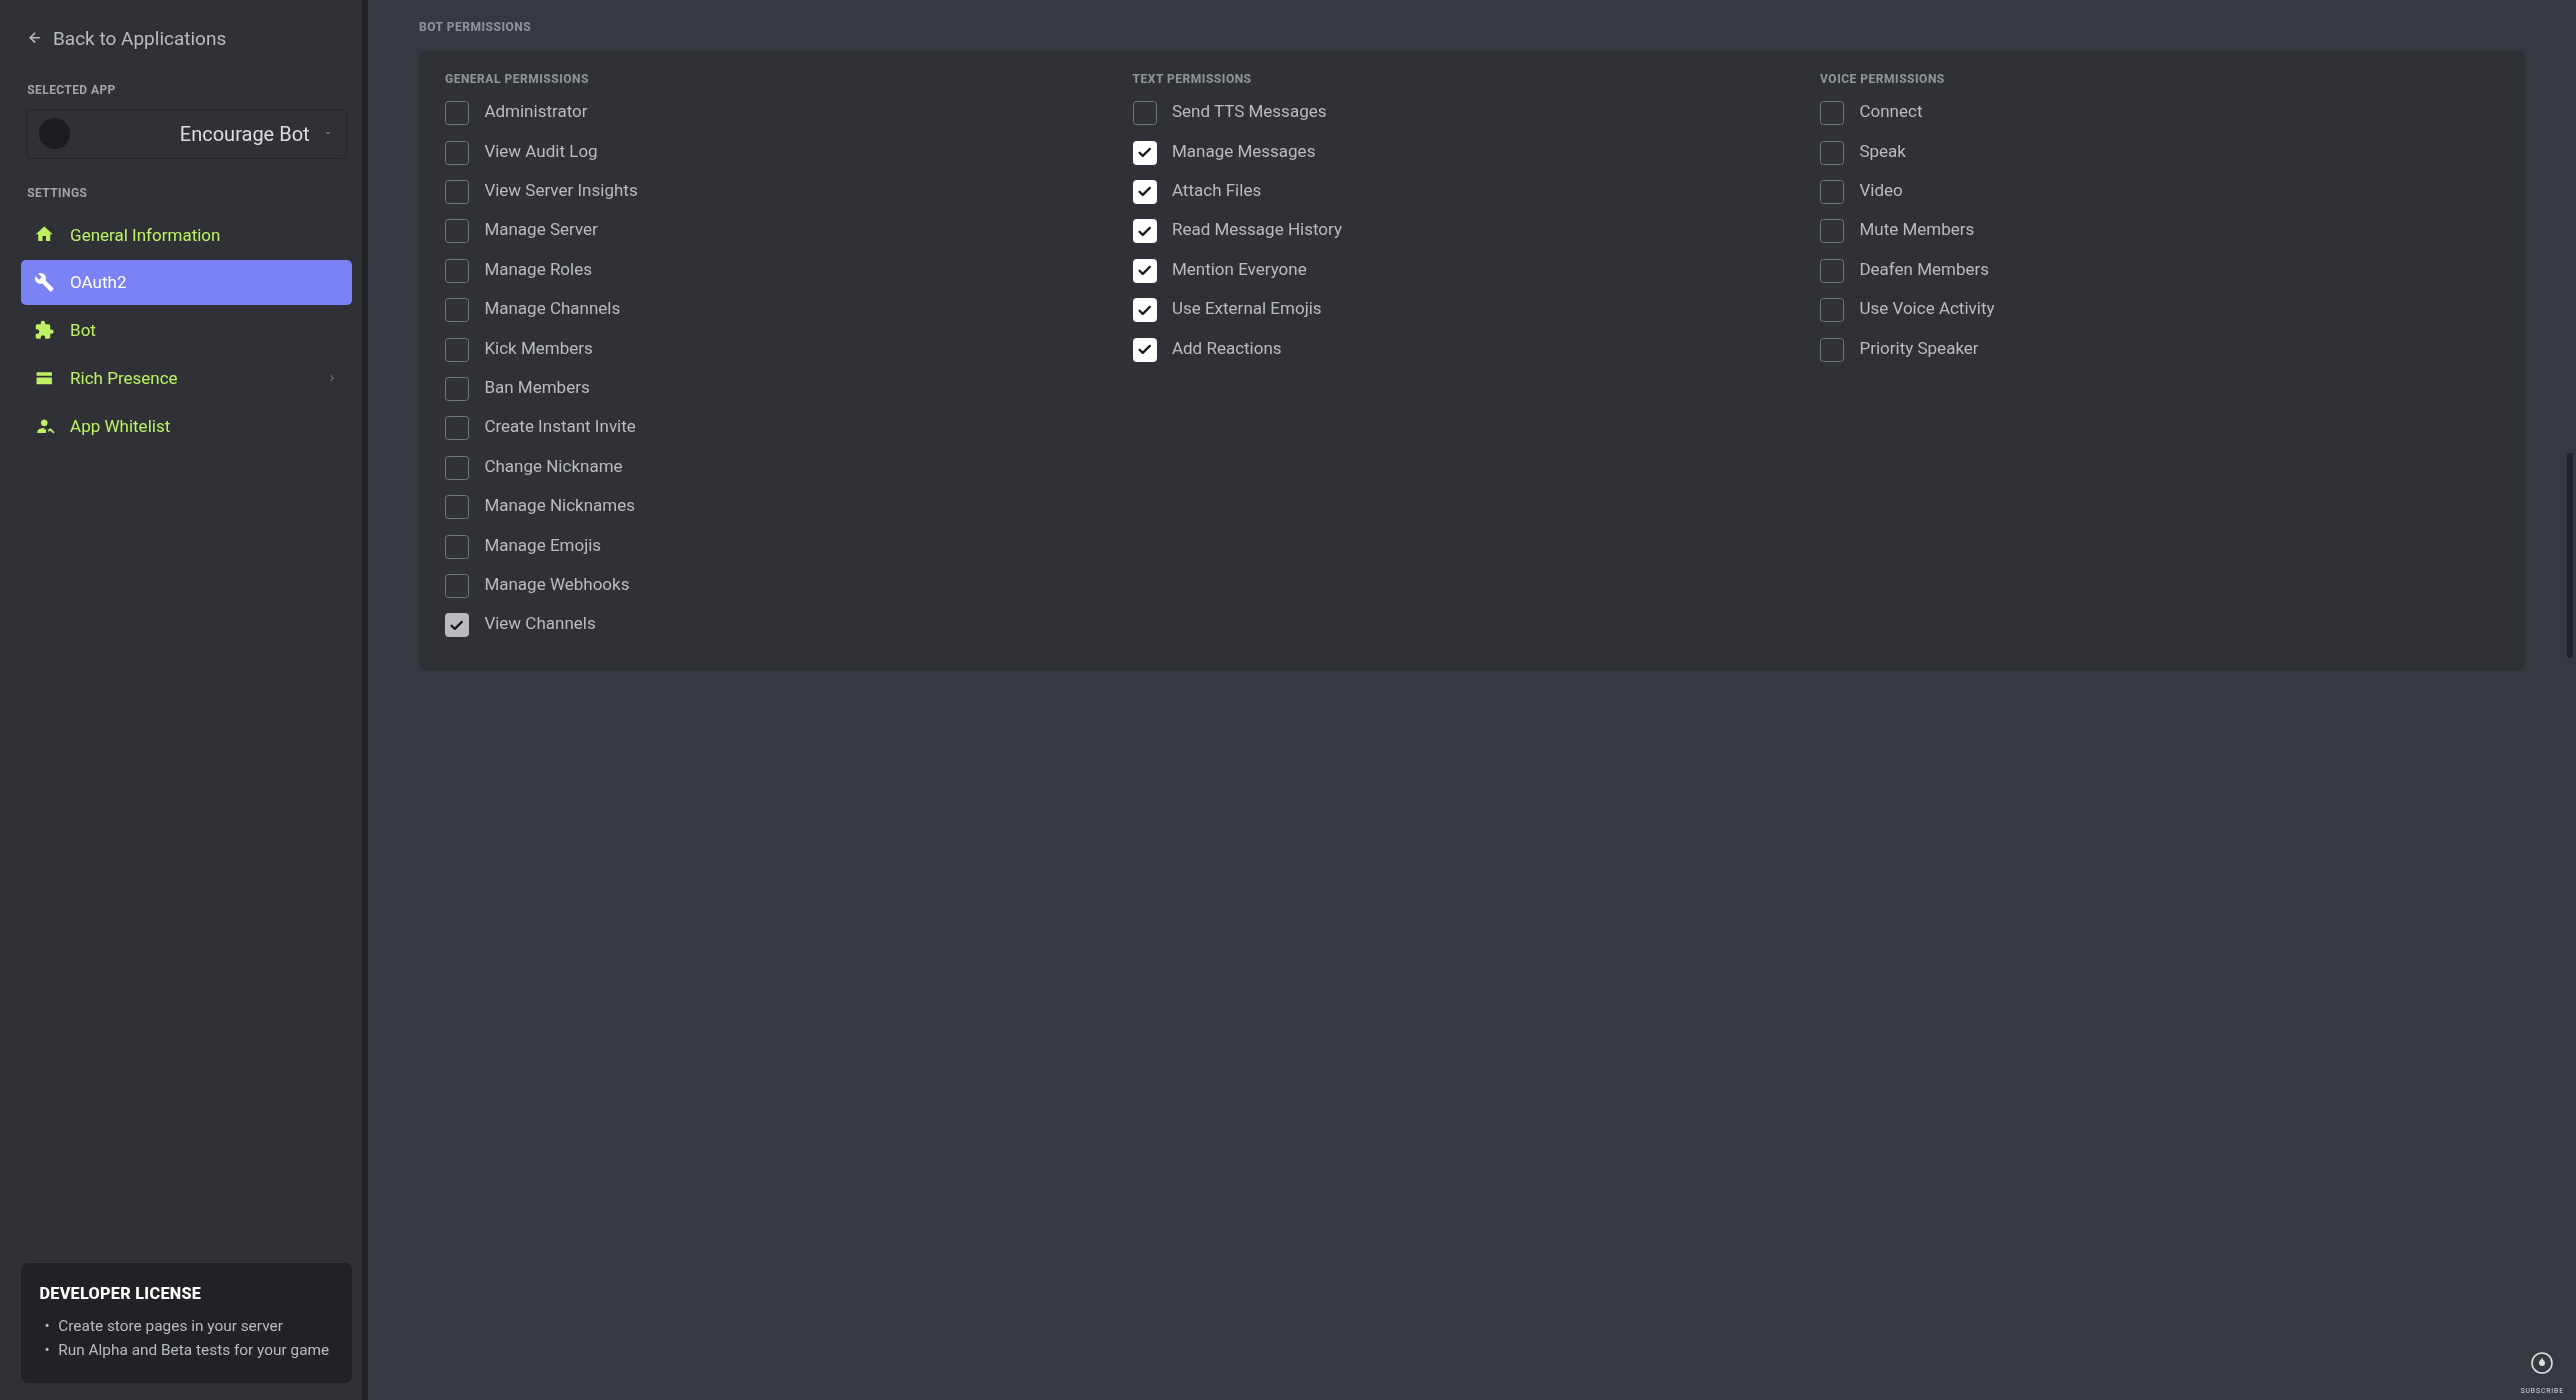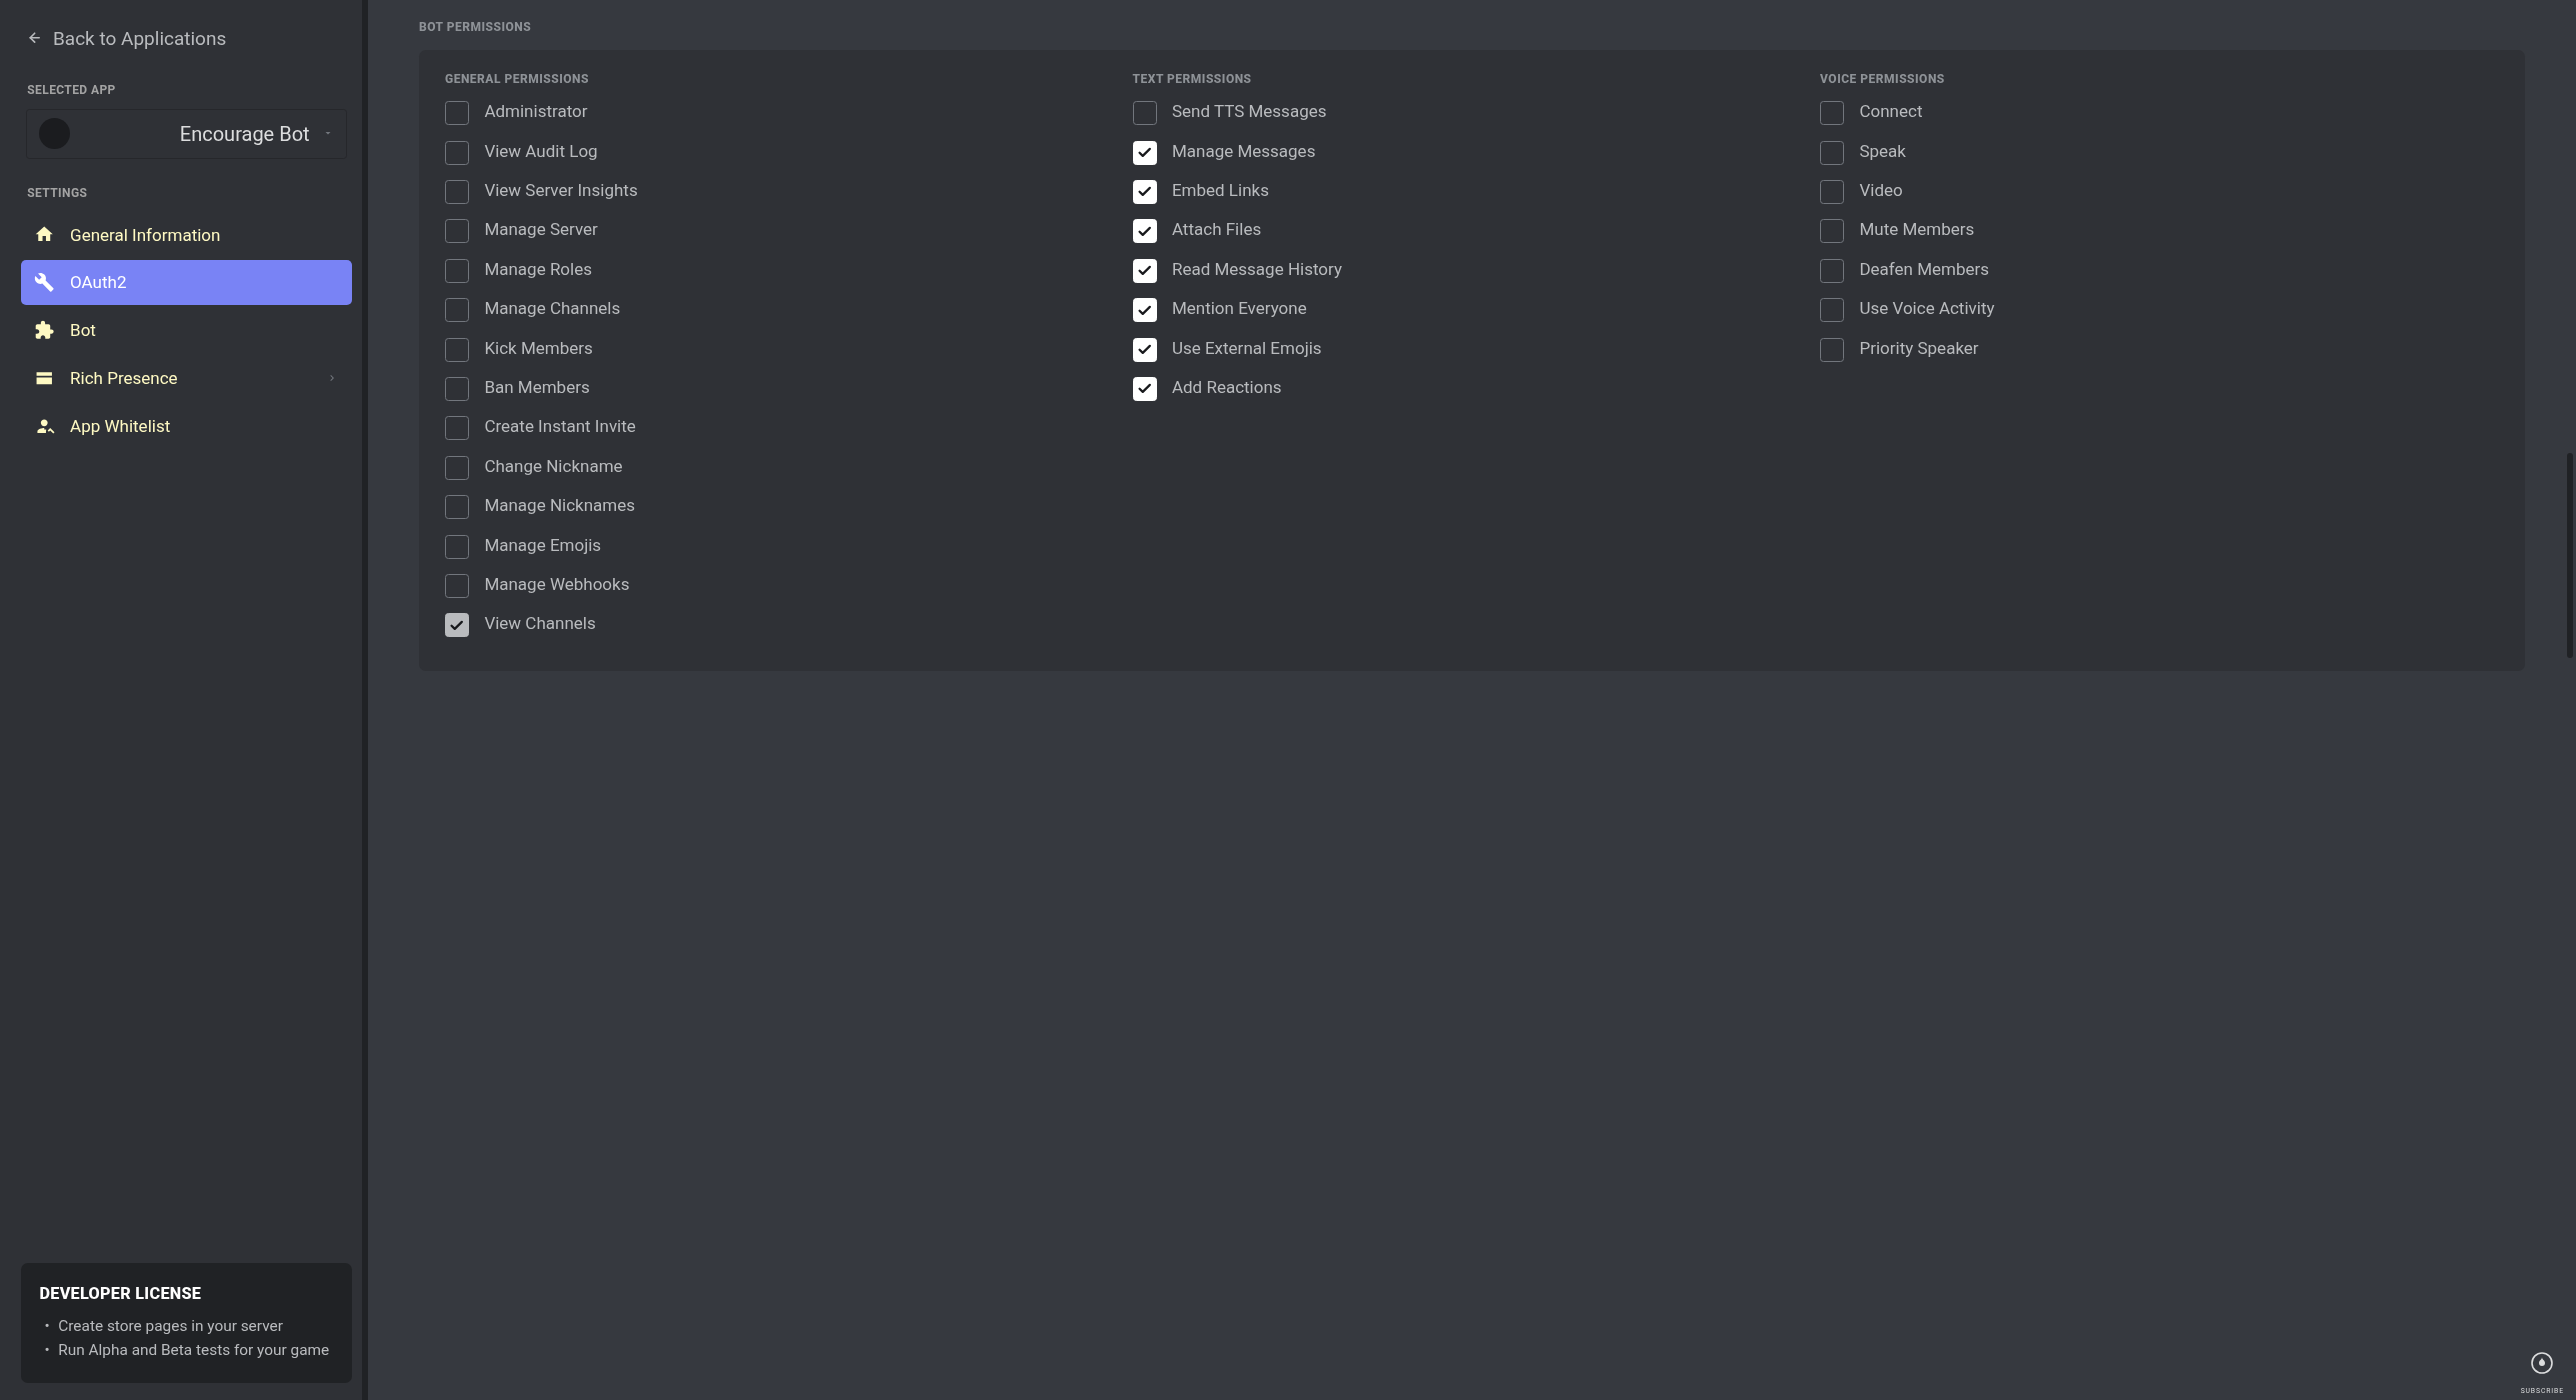--- a/index.html
+++ b/index.html
@@ -59,21 +59,21 @@
   }
   .app-select .name { font-size: 20px; color: #dcddde; flex: 1; text-align: right; }
   .app-select .caret { color: #72767d; }
   .nav-item {
     display: flex;
     align-items: center;
     gap: 15.4px;
     padding: 12px 13.7px;
     border-radius: 5.1px;
     font-size: 17px;
-    color: #fef9c3;
+    color: #bef264;
     cursor: pointer;
     margin: 3.4px 0;
     position: relative;
   }
   .nav-item.active {
     background: #7983f5;
     color: #ffffff;
   }
   .nav-item .nav-icon { width: 20.5px; height: 20.5px; display: flex; align-items: center; justify-content: center; }
   .nav-item .chev { margin-left: auto; color: #72767d; }
@@ -356,28 +356,20 @@
                   </svg>
                 </span>
                 <span class="perm-label">Manage Messages</span>
               </label>
               <label class="perm">
                 <span class="cb checked">
                   <svg viewBox="0 0 24 24" fill="none" stroke="#18191c" stroke-width="3.5" stroke-linecap="round" stroke-linejoin="round">
                     <polyline points="20 6 9 17 4 12"></polyline>
                   </svg>
                 </span>
-                <span class="perm-label">Embed Links</span>
-              </label>
-              <label class="perm">
-                <span class="cb checked">
-                  <svg viewBox="0 0 24 24" fill="none" stroke="#18191c" stroke-width="3.5" stroke-linecap="round" stroke-linejoin="round">
-                    <polyline points="20 6 9 17 4 12"></polyline>
-                  </svg>
-                </span>
                 <span class="perm-label">Attach Files</span>
               </label>
               <label class="perm">
                 <span class="cb checked">
                   <svg viewBox="0 0 24 24" fill="none" stroke="#18191c" stroke-width="3.5" stroke-linecap="round" stroke-linejoin="round">
                     <polyline points="20 6 9 17 4 12"></polyline>
                   </svg>
                 </span>
                 <span class="perm-label">Read Message History</span>
               </label>

